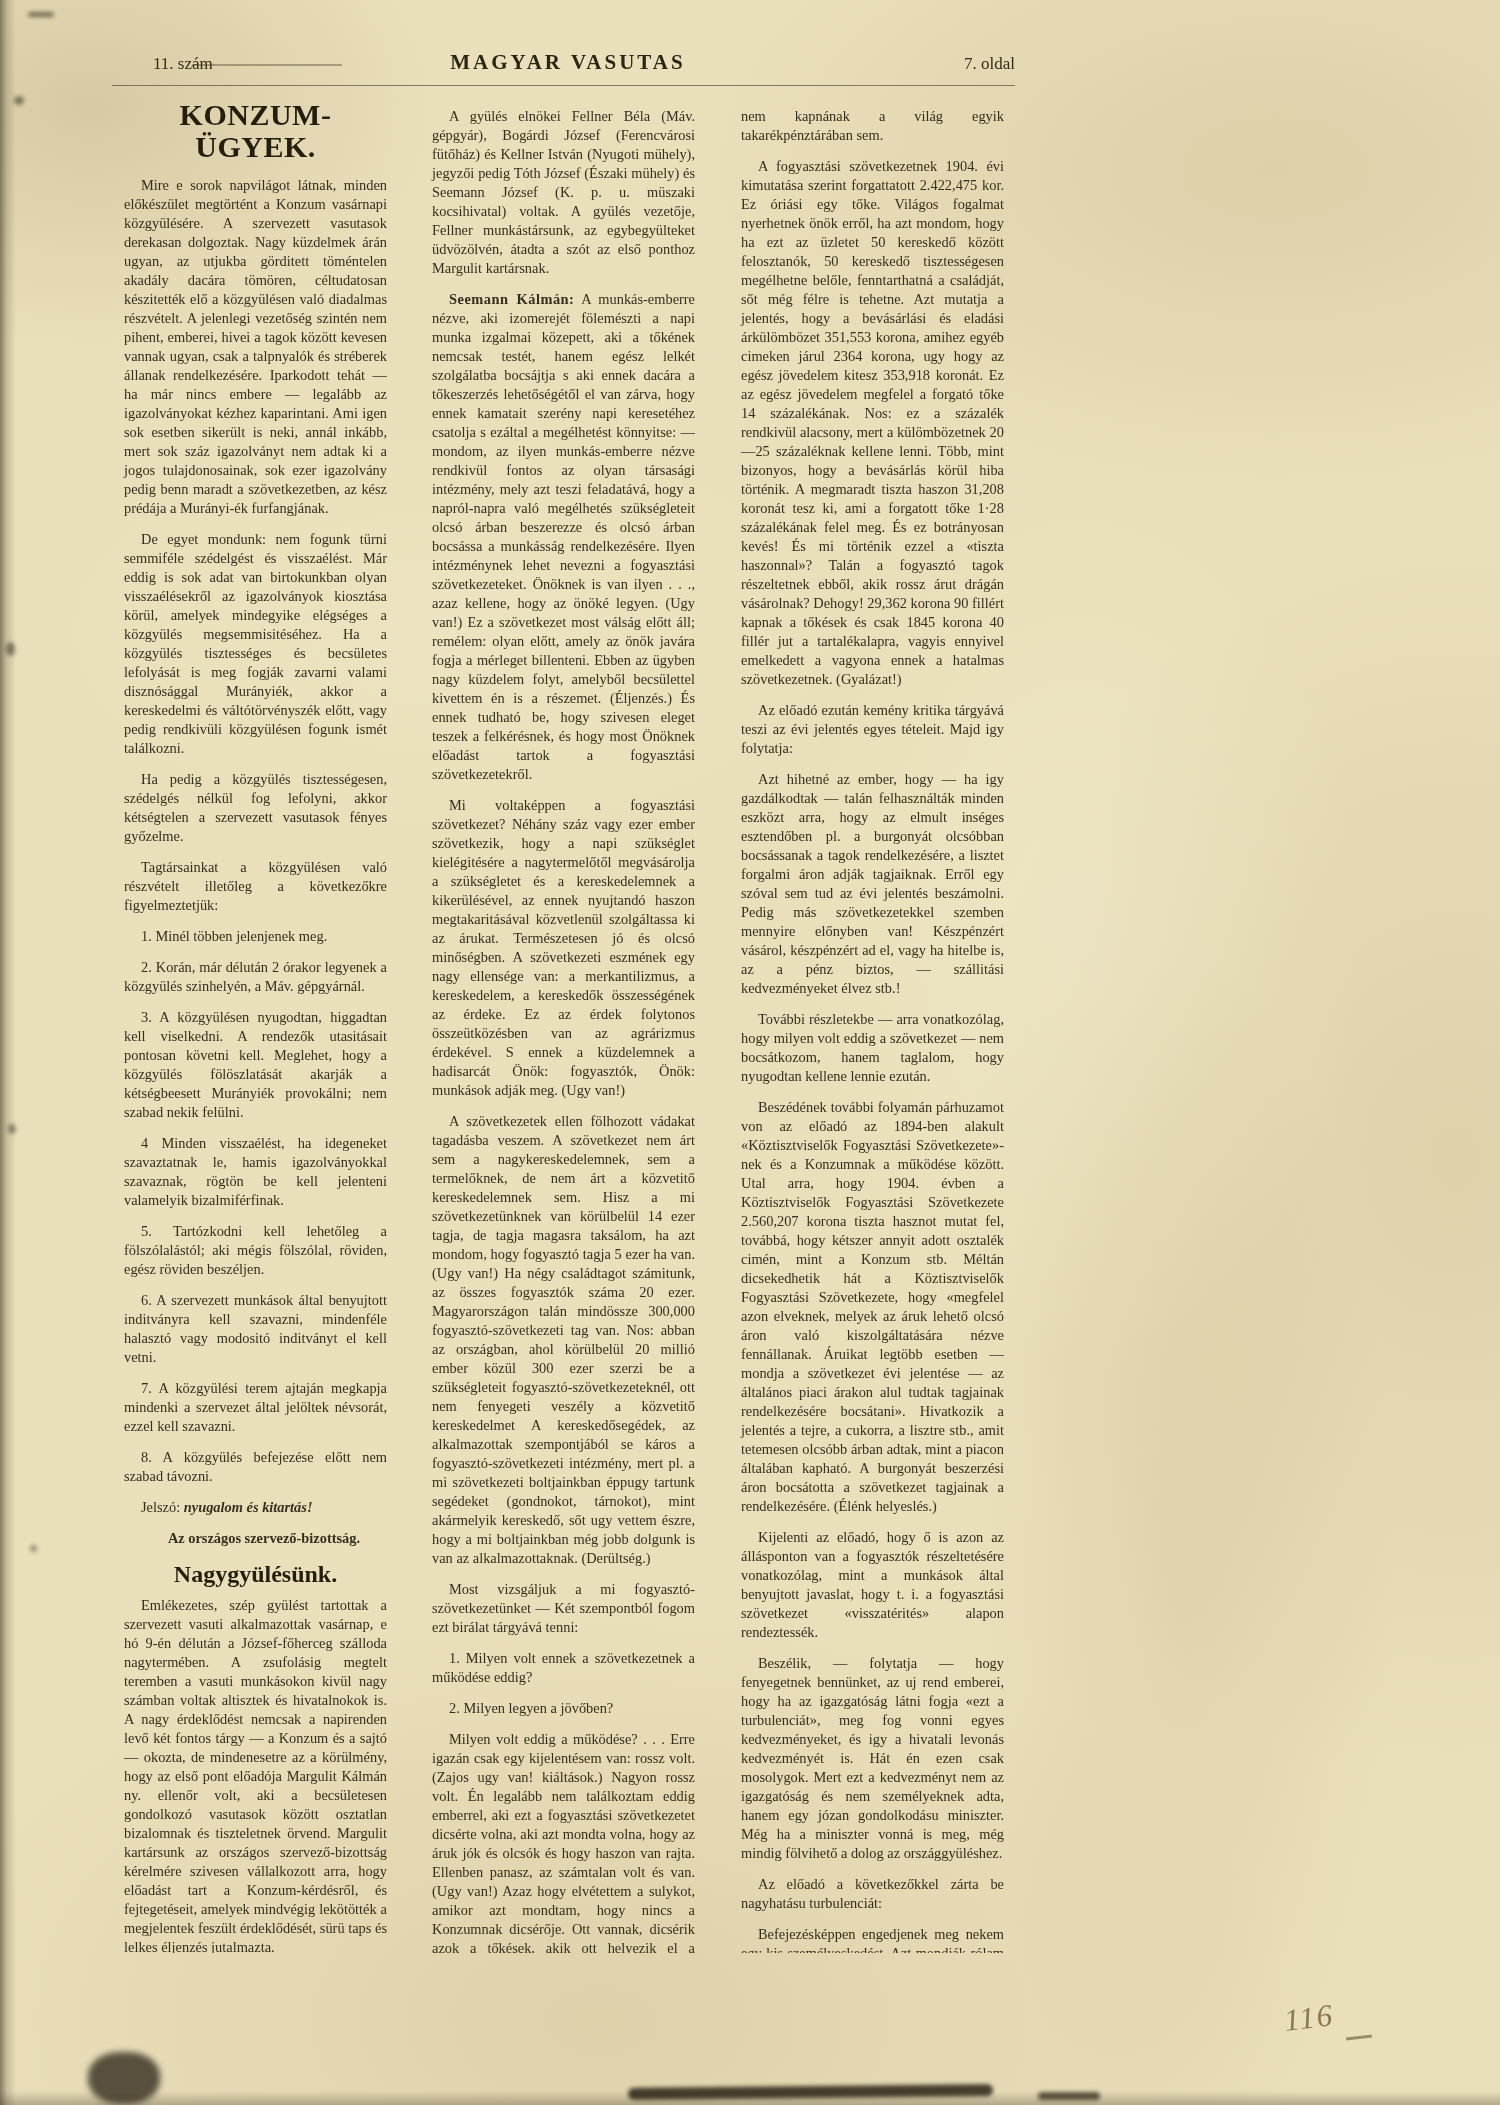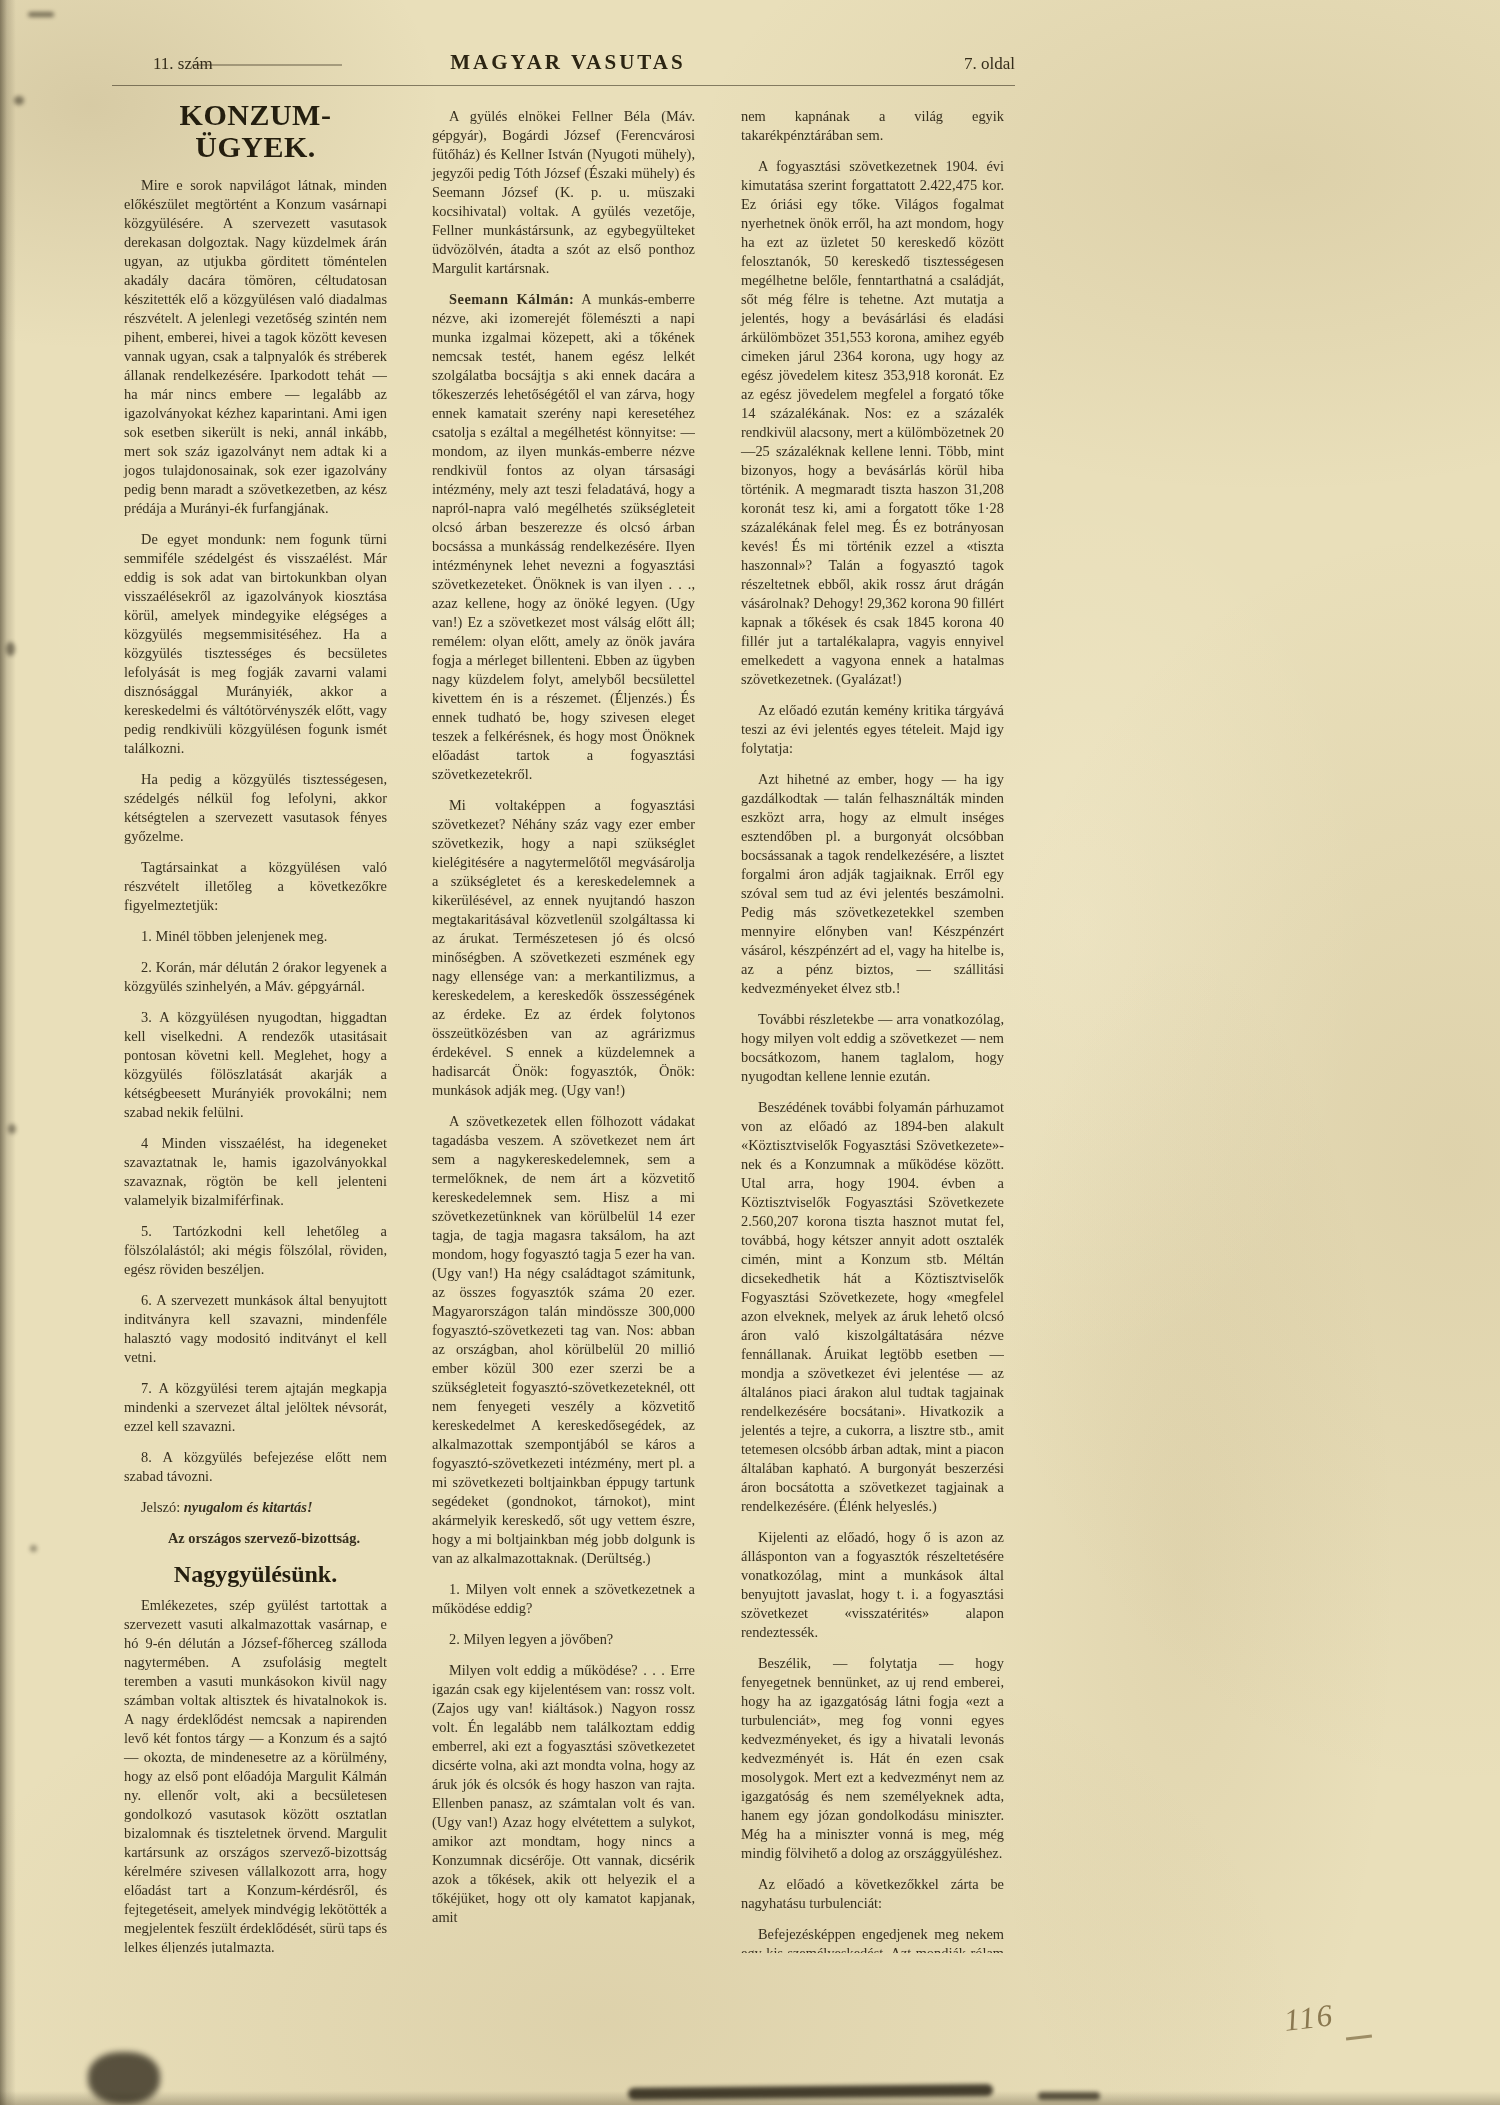--- a/index.html
+++ b/index.html
@@ -140,20 +140,21 @@
   <div data-repeat="col2.paragraphs_intro">
       <p class="para">A gyülés elnökei Fellner Béla (Máv. gépgyár), Bogárdi József (Ferencvárosi fütőház) és Kellner István (Nyugoti mühely), jegyzői pedig Tóth József (Északi mühely) és Seemann József (K. p. u. müszaki kocsihivatal) voltak. A gyülés vezetője, Fellner munkástársunk, az egybegyülteket üdvözölvén, átadta a szót az első ponthoz Margulit kartársnak.</p>
     </div>
   <p class="para">
     <strong class="speech-lead">Seemann Kálmán:</strong>
     <span>A munkás-emberre nézve, aki izomerejét fölemészti a napi munka izgalmai közepett, aki a tőkének nemcsak testét, hanem egész lelkét szolgálatba bocsájtja s aki ennek dacára a tőkeszerzés lehetőségétől el van zárva, hogy ennek kamatait szerény napi keresetéhez csatolja s ezáltal a megélhetést könnyitse: — mondom, az ilyen munkás-emberre nézve rendkivül fontos az olyan társasági intézmény, mely azt teszi feladatává, hogy a napról-napra való megélhetés szükségleteit olcsó árban beszerezze és olcsó árban bocsássa a munkásság rendelkezésére. Ilyen intézménynek lehet nevezni a fogyasztási szövetkezeteket. Önöknek is van ilyen . . ., azaz kellene, hogy az önöké legyen. (Ugy van!) Ez a szövetkezet most válság előtt áll; remélem: olyan előtt, amely az önök javára fogja a mérleget billenteni. Ebben az ügyben nagy küzdelem folyt, amelyből becsülettel kivettem én is a részemet. (Éljenzés.) És ennek tudható be, hogy szivesen eleget teszek a felkérésnek, és hogy most Önöknek előadást tartok a fogyasztási szövetkezetekről.</span>
   </p>
   <div data-repeat="col2.paragraphs">
       <p class="para">Mi voltaképpen a fogyasztási szövetkezet? Néhány száz vagy ezer ember szövetkezik, hogy a napi szükséglet kielégitésére a nagytermelőtől megvásárolja a szükségletet és a kereskedelemnek a kikerülésével, az ennek nyujtandó haszon megtakaritásával közvetlenül szolgáltassa ki az árukat. Természetesen jó és olcsó minőségben. A szövetkezeti eszmének egy nagy ellensége van: a merkantilizmus, a kereskedelem, a kereskedők összességének az érdeke. Ez az érdek folytonos összeütközésben van az agrárizmus érdekével. S ennek a küzdelemnek a hadisarcát Önök: fogyasztók, Önök: munkások adják meg. (Ugy van!)</p>
       <p class="para">A szövetkezetek ellen fölhozott vádakat tagadásba veszem. A szövetkezet nem árt sem a nagykereskedelemnek, sem a termelőknek, de nem árt a közvetitő kereskedelemnek sem. Hisz a mi szövetkezetünknek van körülbelül 14 ezer tagja, de tagja magasra taksálom, ha azt mondom, hogy fogyasztó tagja 5 ezer ha van. (Ugy van!) Ha négy családtagot számitunk, az összes fogyasztók száma 20 ezer. Magyarországon talán mindössze 300,000 fogyasztó-szövetkezeti tag van. Nos: abban az országban, ahol körülbelül 20 millió ember közül 300 ezer szerzi be a szükségleteit fogyasztó-szövetkezeteknél, ott nem fenyegeti veszély a közvetitő kereskedelmet A kereskedősegédek, az alkalmazottak szempontjából se káros a fogyasztó-szövetkezeti intézmény, mert pl. a mi szövetkezeti boltjainkban éppugy tartunk segédeket (gondnokot, tárnokot), mint akármelyik kereskedő, sőt ugy vettem észre, hogy a mi boltjainkban még jobb dolgunk is van az alkalmazottaknak. (Derültség.)</p>
+      <p class="para">Most vizsgáljuk a mi fogyasztó-szövetkezetünket — Két szempontból fogom ezt birálat tárgyává tenni:</p>
       <p class="para">1. Milyen volt ennek a szövetkezetnek a működése eddig?</p>
       <p class="para">2. Milyen legyen a jövőben?</p>
       <p class="para">Milyen volt eddig a működése? . . . Erre igazán csak egy kijelentésem van: rossz volt. (Zajos ugy van! kiáltások.) Nagyon rossz volt. Én legalább nem találkoztam eddig emberrel, aki ezt a fogyasztási szövetkezetet dicsérte volna, aki azt mondta volna, hogy az áruk jók és olcsók és hogy haszon van rajta. Ellenben panasz, az számtalan volt és van. (Ugy van!) Azaz hogy elvétettem a sulykot, amikor azt mondtam, hogy nincs a Konzumnak dicsérője. Ott vannak, dicsérik azok a tőkések, akik ott helyezik el a tőkéjüket, hogy ott oly kamatot kapjanak, amit</p>
     </div>
 </div>
 
 <div class="col" id="col3">
   <div data-repeat="col3.paragraphs">
       <p class="para">nem kapnának a világ egyik takarékpénztárában sem.</p>
       <p class="para">A fogyasztási szövetkezetnek 1904. évi kimutatása szerint forgattatott 2.422,475 kor. Ez óriási egy tőke. Világos fogalmat nyerhetnek önök erről, ha azt mondom, hogy ha ezt az üzletet 50 kereskedő között felosztanók, 50 kereskedő tisztességesen megélhetne belőle, fenntarthatná a családját, sőt még félre is tehetne. Azt mutatja a jelentés, hogy a bevásárlási és eladási árkülömbözet 351,553 korona, amihez egyéb cimeken járul 2364 korona, ugy hogy az egész jövedelem kitesz 353,918 koronát. Ez az egész jövedelem megfelel a forgató tőke 14 százalékának. Nos: ez a százalék rendkivül alacsony, mert a külömbözetnek 20—25 százaléknak kellene lenni. Több, mint bizonyos, hogy a bevásárlás körül hiba történik. A megmaradt tiszta haszon 31,208 koronát tesz ki, ami a forgatott tőke 1·28 százalékának felel meg. És ez botrányosan kevés! És mi történik ezzel a «tiszta haszonnal»? Talán a fogyasztó tagok részeltetnek ebből, akik rossz árut drágán vásárolnak? Dehogy! 29,362 korona 90 fillért kapnak a tőkések és csak 1845 korona 40 fillér jut a tartalékalapra, vagyis ennyivel emelkedett a vagyona ennek a hatalmas szövetkezetnek. (Gyalázat!)</p>

